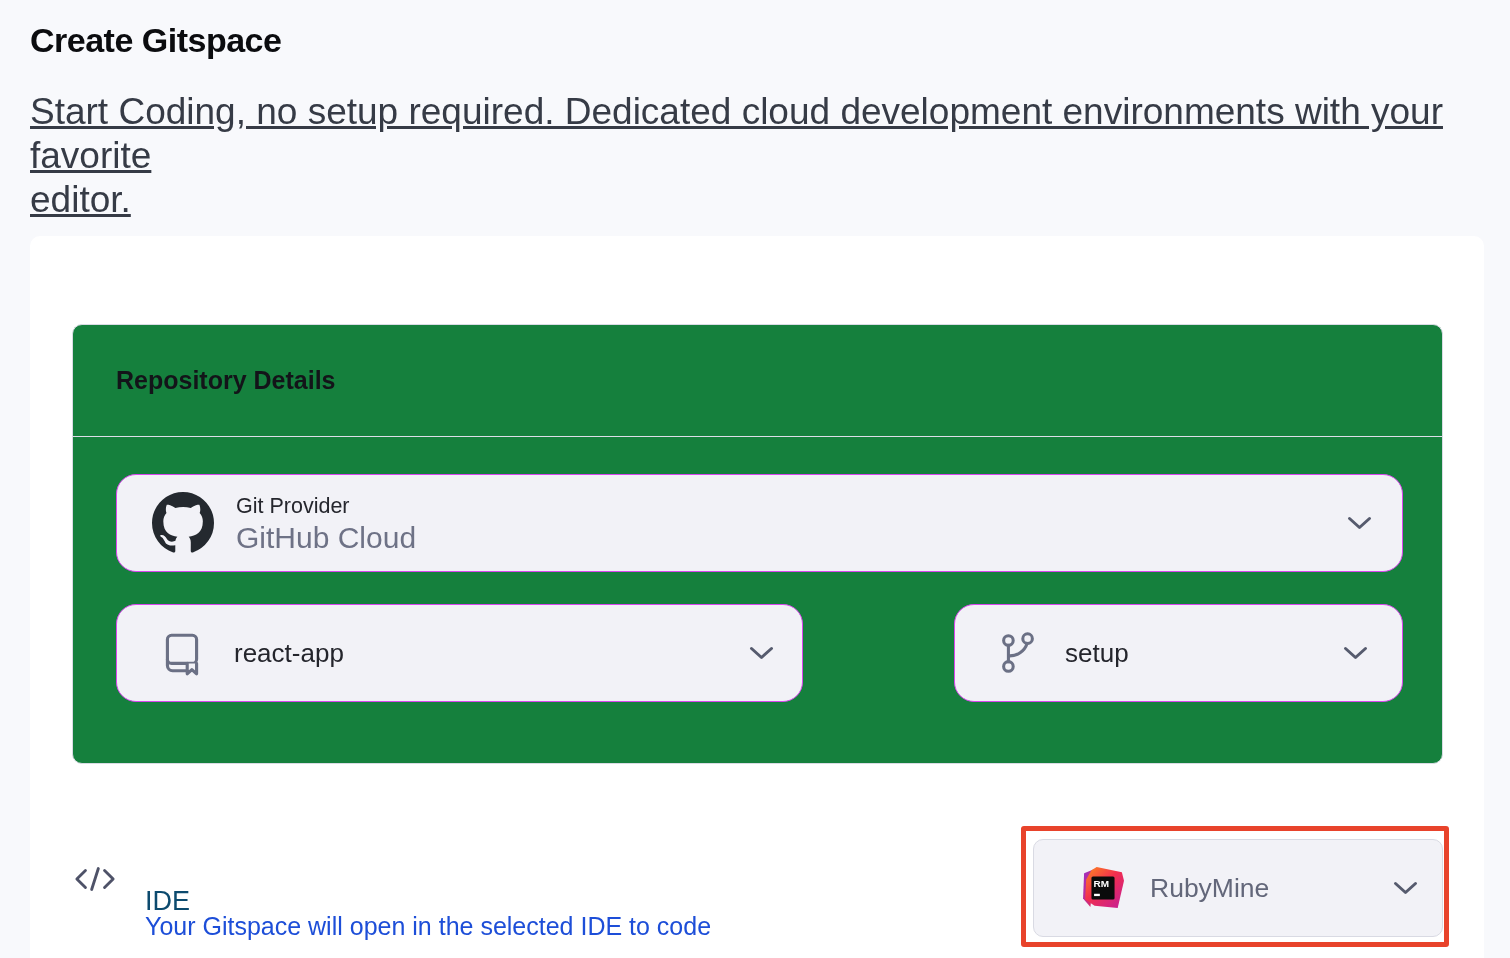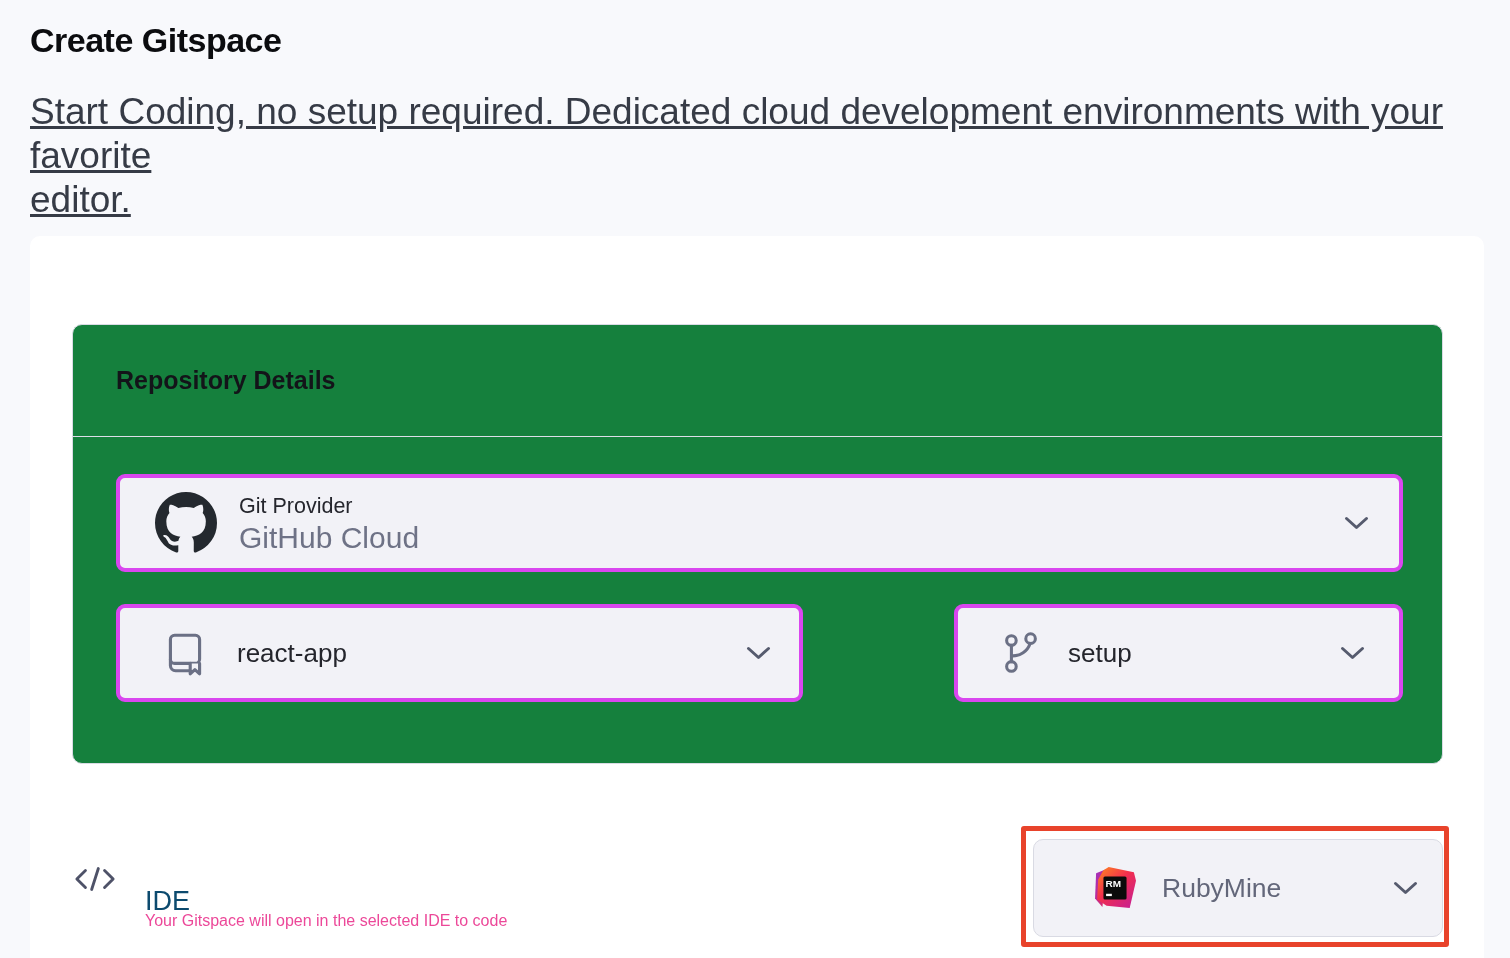--- a/index.html
+++ b/index.html
@@ -62,22 +62,22 @@
   }
   .repo-card-header h2 {
     margin: 0;
     font-size: 25px;
     font-weight: 700;
     color: #131419;
   }
 
   .field {
     background: #f2f2f7;
-    border: 4px solid #d946ef;
-    border-radius: 9px;
+    border: 1px solid #d946ef;
+    border-radius: 20px;
     box-sizing: border-box;
     display: flex;
     align-items: center;
     cursor: pointer;
   }
   .provider-field {
     position: absolute;
     left: 43px; top: 149px;
     width: 1287px; height: 98px;
     padding-left: 35px;
@@ -119,37 +119,37 @@
   .ide-label {
     position: absolute;
     left: 115px; top: 626px;
     font-size: 27px;
     color: #0c4a6e;
     margin-top: 24px;
   }
   .ide-desc {
     position: absolute;
     left: 115px; top: 676px;
-    font-size: 16px;
-    color: #ec4899;
+    font-size: 25px;
+    color: #1d4ed8;
   }
 
   .annotation {
     position: absolute;
     left: 991px; top: 590px;
     width: 428px; height: 121px;
     border: 5px solid #e8432b;
     border-radius: 3px;
     box-sizing: border-box;
   }
   .ide-field {
     position: absolute;
     left: 7px; top: 8px;
     width: 410px; height: 98px;
-    padding-left: 60px;
+    padding-left: 48px;
     border: 1px solid #d9dae3;
     border-radius: 10px;
   }
   .ide-field .field-value { margin-left: 26px; color: #63677a; font-size: 26.5px; }
 </style>
 </head>
 <body>
 
 <div class="page">
 

